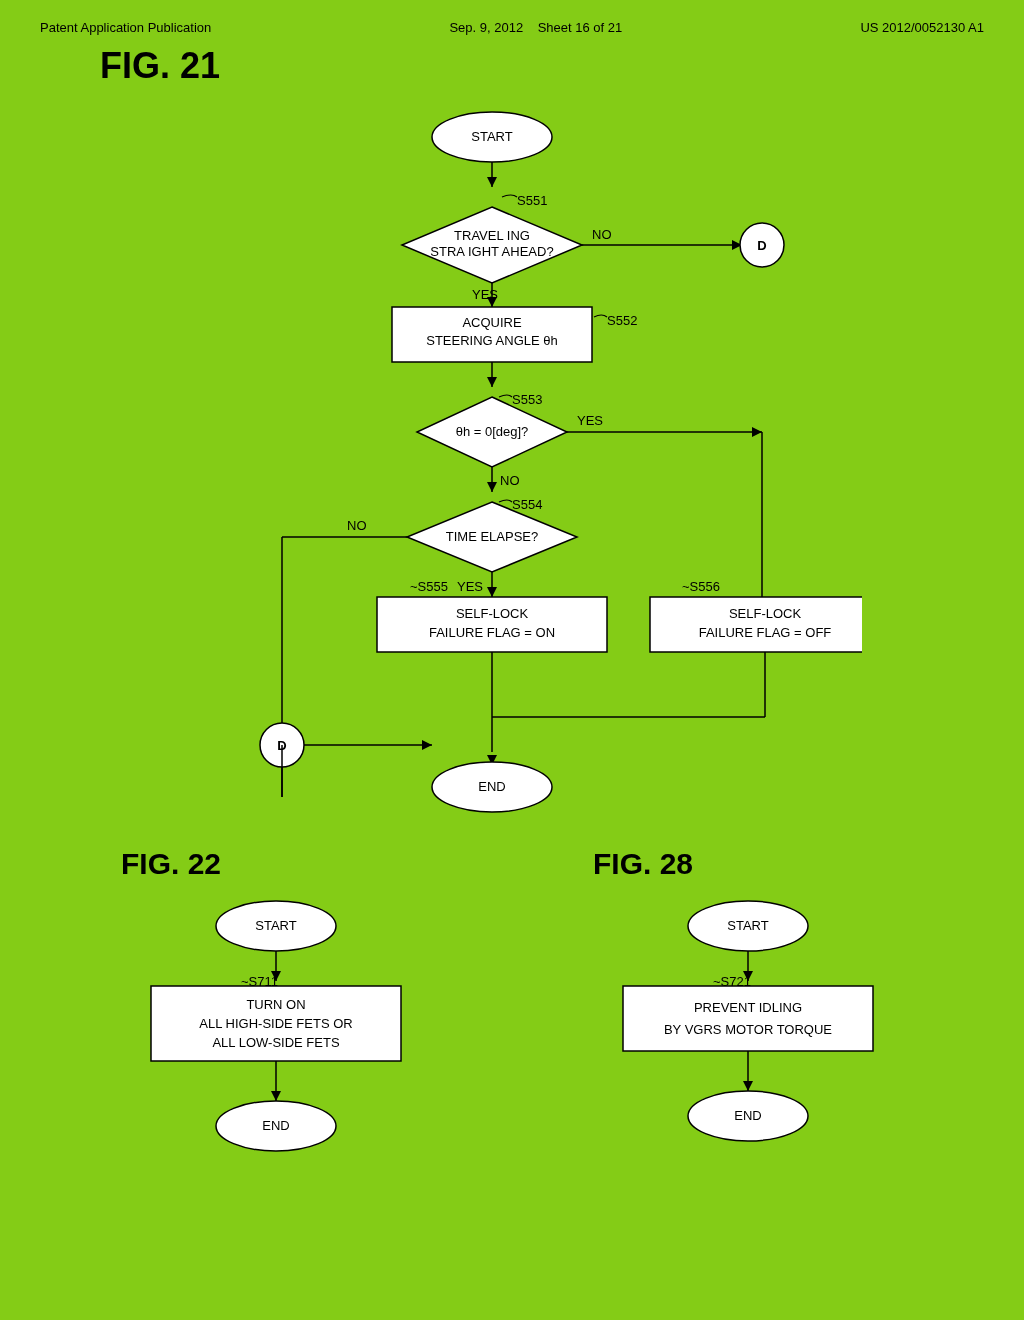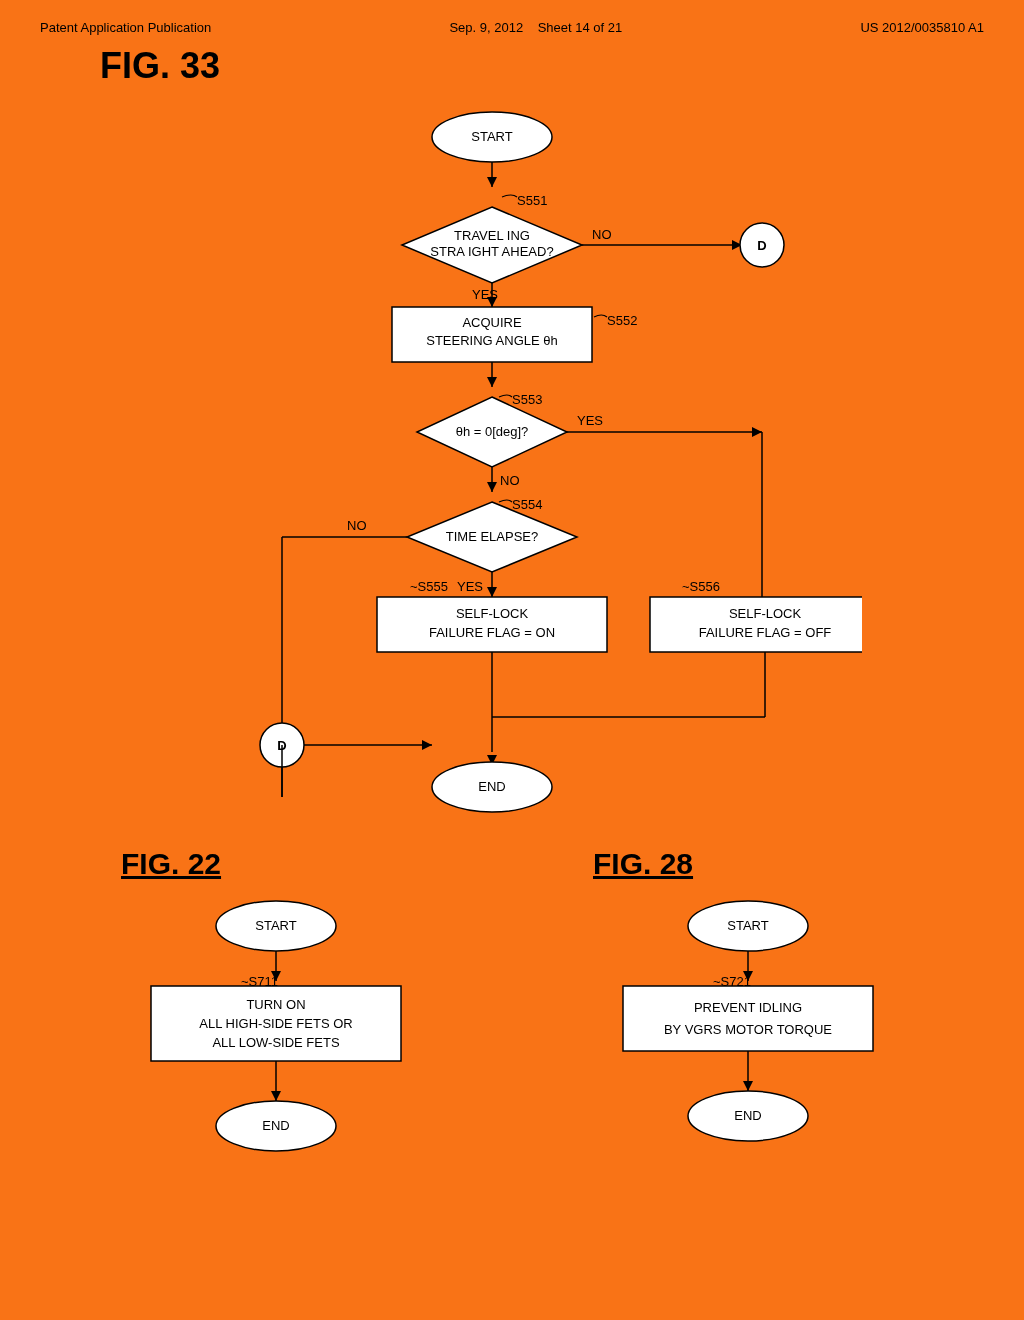--- a/index.html
+++ b/index.html
@@ -7,21 +7,21 @@
       background: #fff;
       font-family: Arial, sans-serif;
       width: 1024px;
       min-height: 1320px;
       position: relative;
       overflow-x: hidden;
     }
     .page {
       width: 1024px;
       min-height: 1320px;
-      background: #f97316;
+      background: #84cc16;
       position: relative;
       padding: 20px 40px;
     }
     .header {
       display: flex;
       justify-content: space-between;
       align-items: center;
       margin-bottom: 10px;
       font-size: 13px;
       color: #000;
@@ -44,21 +44,20 @@
     svg text {
       font-family: Arial, sans-serif;
       font-size: 13px;
       fill: #000;
     }
 
     .bottom-figures {
       display: flex;
       justify-content: space-around;
       margin-top: 4px;
-      text-decoration: underline;
     }
 
     .fig-block {
       display: flex;
       flex-direction: column;
       align-items: center;
     }
 
     .fig-block .fig-title-small {
       font-size: 30px;
@@ -69,26 +68,26 @@
   </style>
 </head>
 <body>
 
 <div class="page">
 
   <div class="header">
     <span>Patent Application Publication</span>
     <span>
       <span>Sep. 9, 2012</span>&nbsp;&nbsp;&nbsp;
-      <span>Sheet 14 of 21</span>
+      <span>Sheet 16 of 21</span>
     </span>
-    <span>US 2012/0035810 A1</span>
+    <span>US 2012/0052130 A1</span>
   </div>
 
-  <div class="fig-title">FIG. 33</div>
+  <div class="fig-title">FIG. 21</div>
 
   <div class="flowchart-container">
     <svg width="700" height="720" viewBox="0 0 700 720">
 
       <ellipse cx="330" cy="40" rx="60" ry="25" fill="white" stroke="black" stroke-width="1.5"></ellipse>
       <text x="330" y="44" text-anchor="middle" font-size="14">START</text>
 
       <line x1="330" y1="65" x2="330" y2="90" stroke="black" stroke-width="1.5"></line>
       <polygon points="330,90 325,80 335,80" fill="black"></polygon>
 

